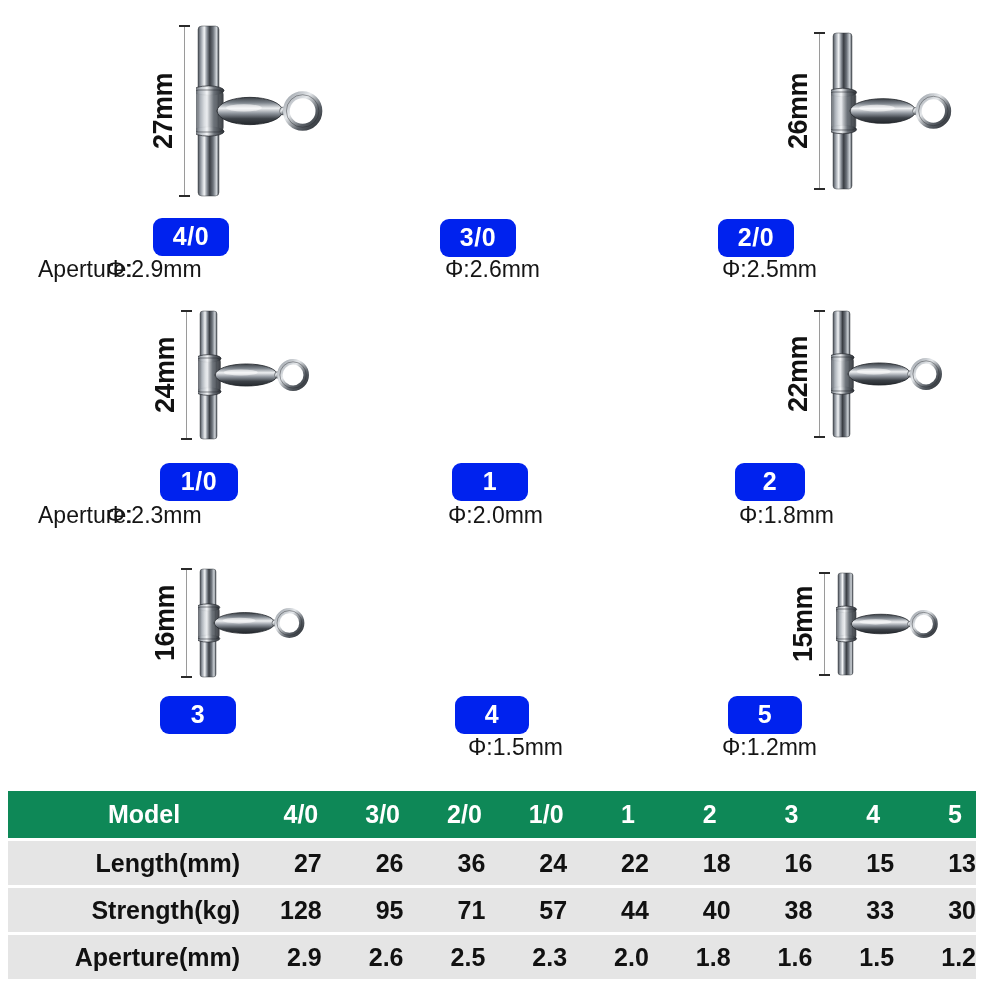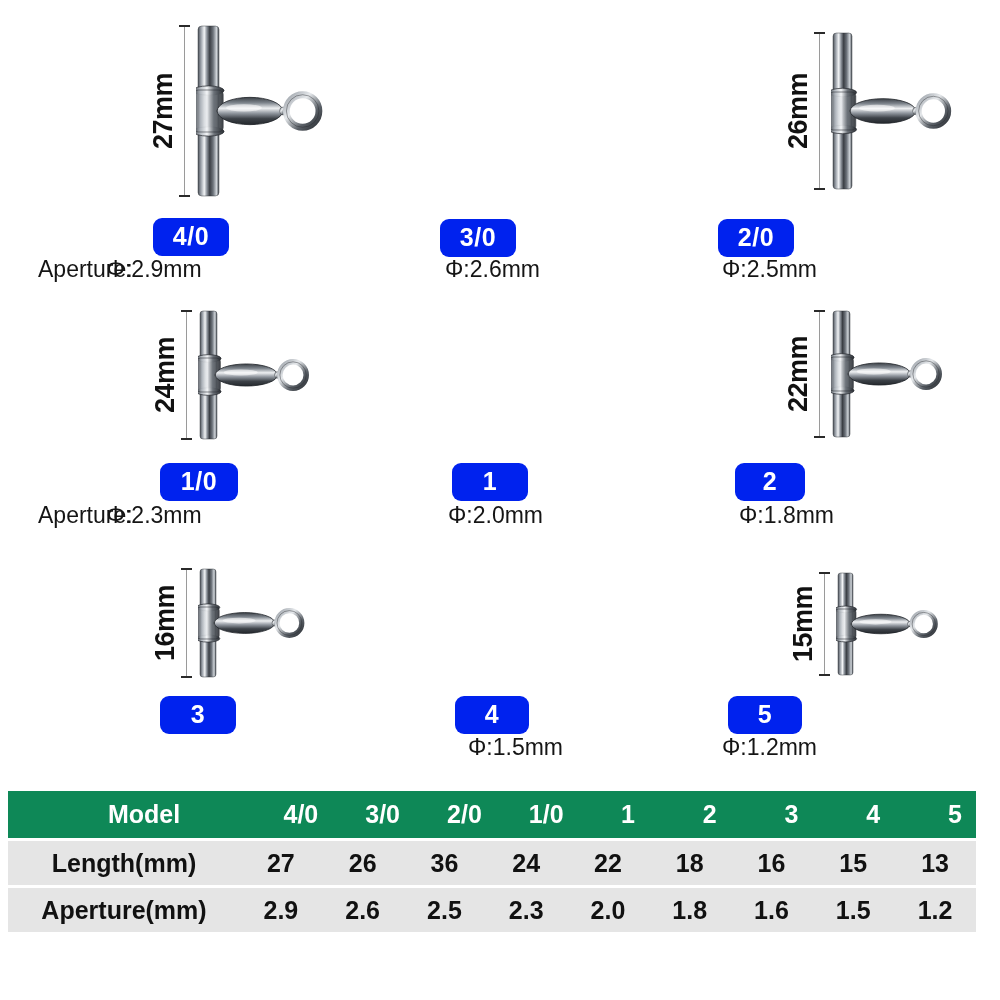--- a/index.html
+++ b/index.html
@@ -118,21 +118,21 @@
     vertical-align: middle;
   }
   table.spec thead th {
     color: #ffffff;
     height: 47px;
     padding-left: 40px;
   }
   table.spec thead tr { }
   table.spec thead th { background: #0E8857; }
   table.spec thead th:first-child { }
-  table.spec tbody td { background: #E5E5E5; color: #111111; }
+  table.spec tbody td { background: #E5E5E5; color: #111111; text-align: right; }
   col.rowlabel { width: 232px; }
   td.rowlabel, th.rowlabel { text-align: center; }
 </style>
 </head>
 <body>
 
 <div id="product-grid">
     <div class="prod-row r0">
       <div class="prod-cell c0">
         <div class="figure" style="left: 150px; top: 25px; height: 172px;">
@@ -613,20 +613,32 @@
           <td>26</td>
           <td>36</td>
           <td>24</td>
           <td>22</td>
           <td>18</td>
           <td>16</td>
           <td>15</td>
           <td>13</td>
         </tr>
         <tr>
+          <td class="rowlabel">Strength(kg)</td>
+          <td>128</td>
+          <td>95</td>
+          <td>71</td>
+          <td>57</td>
+          <td>44</td>
+          <td>40</td>
+          <td>38</td>
+          <td>33</td>
+          <td>30</td>
+        </tr>
+        <tr>
           <td class="rowlabel">Aperture(mm)</td>
           <td>2.9</td>
           <td>2.6</td>
           <td>2.5</td>
           <td>2.3</td>
           <td>2.0</td>
           <td>1.8</td>
           <td>1.6</td>
           <td>1.5</td>
           <td>1.2</td>

